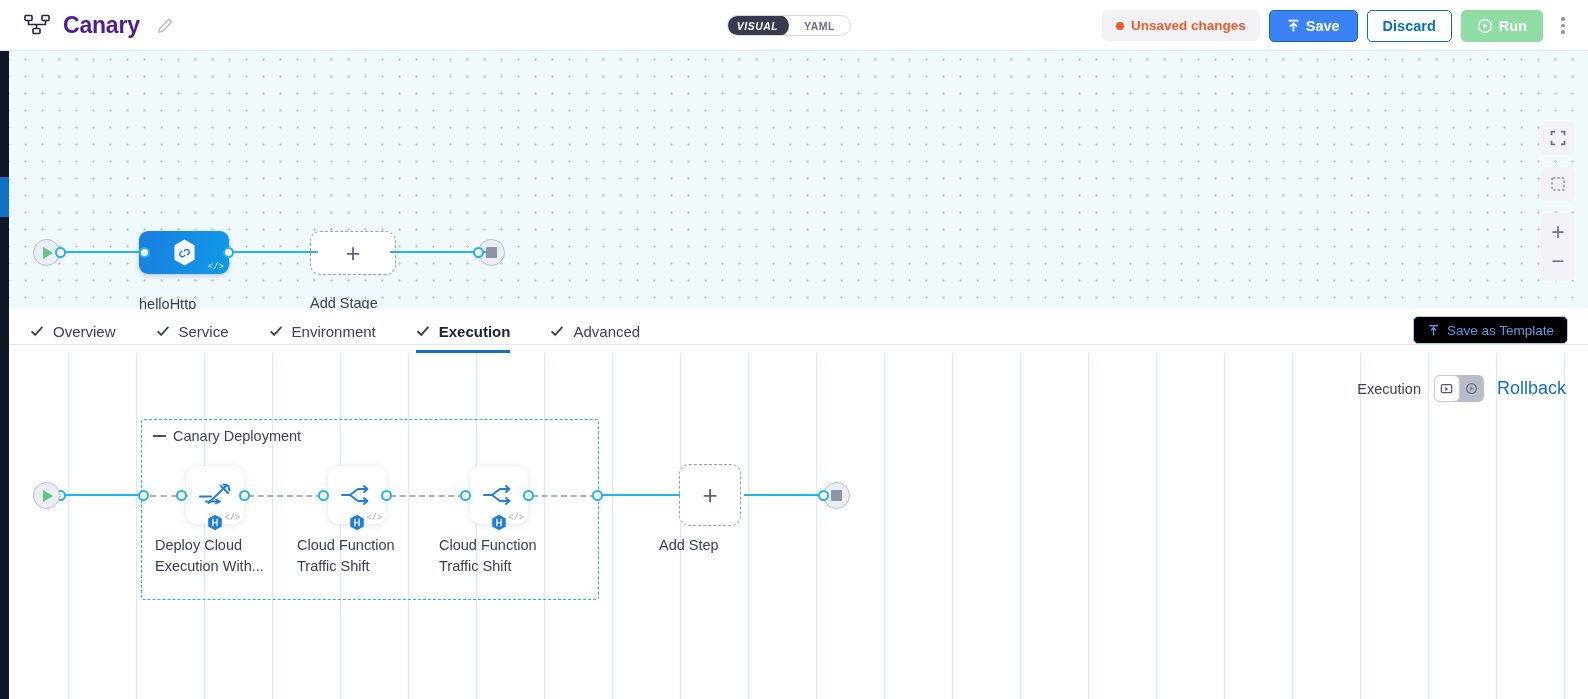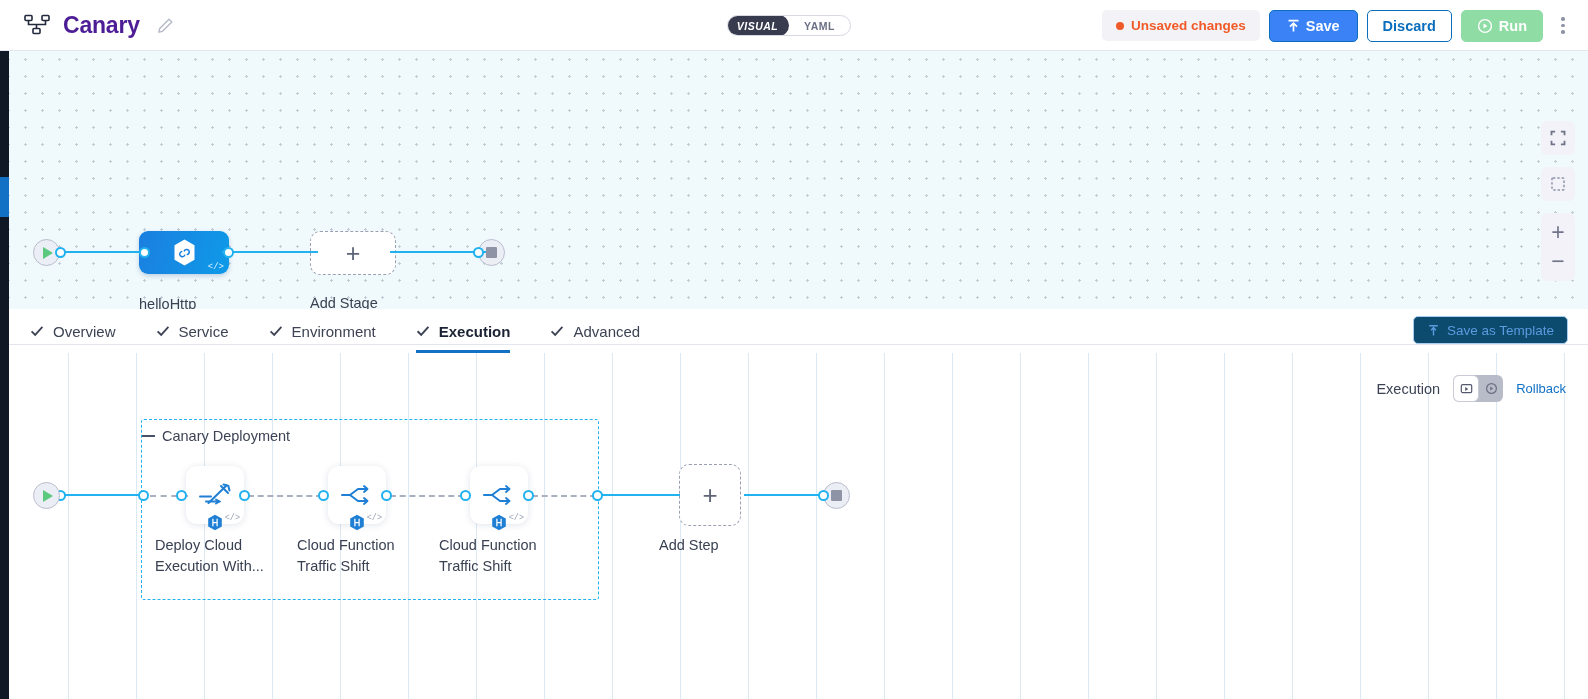--- a/index.html
+++ b/index.html
@@ -152,21 +152,21 @@
   .tab.active { font-weight: bold; color: #1a2233; }
   .tab.active::after {
     content: ""; position: absolute; left: 0; right: 0; bottom: 0;
     height: 3px; background: #1271c4;
   }
   .check { width: 14px; height: 14px; color: #3c4354; }
   .save-template {
     position: absolute; right: 20px; top: 7px;
     display: flex; align-items: center; gap: 7px;
     height: 28px; padding: 0 13px; border-radius: 5px;
-    border: 1px solid #a9cdf0; background: #0c4a6e;
+    border: 1px solid #a9cdf0; background: #000000;
     font-size: 13.5px; color: #5b9bdf; cursor: pointer;
   }
 
   
   .canvas-bottom {
     position: absolute; top: 353px; left: 0; width: 1588px; height: 346px;
     background-color: #ffffff;
     background-image: repeating-linear-gradient(
       to right, #dbe9f5 0 1px, transparent 1px 4px);
     background-size: 100% 100%;
@@ -186,21 +186,21 @@
   .exec-label { font-size: 14.5px; color: #3c4354; }
   .seg-toggle {
     display: flex; width: 50px; height: 27px; border-radius: 6px;
     background: #b8bcc9; overflow: hidden; cursor: pointer;
   }
   .seg {
     flex: 1; display: flex; align-items: center; justify-content: center;
     color: #55596b;
   }
   .seg.on { background: #ffffff; border-radius: 6px; border: 1px solid #c9ccd8; }
-  .rollback-link { font-size: 13px; color: #1271c4; cursor: pointer; }
+  .rollback-link { font-size: 18px; color: #1271c4; cursor: pointer; }
 
   .group-box {
     position: absolute; border: 1.4px dashed #21b2ef; border-radius: 3px;
     background: transparent;
   }
   .group-title {
     position: absolute; display: flex; align-items: center; gap: 7px;
     font-size: 14.5px; color: #3c4354;
   }
   .group-dash { width: 13px; height: 2.2px; background: #4a5praline; }
@@ -398,21 +398,21 @@
           <svg width="13" height="13" viewBox="0 0 13 13" fill="none" stroke="#6b6f82" stroke-width="1.2">
             <circle cx="6.5" cy="6.5" r="4.9"></circle>
             <path d="M5.2 4.5l3 2-3 2z" fill="#6b6f82" stroke="none"></path>
           </svg>
         </div>
       </div>
       <span class="rollback-link">Rollback</span>
     </div>
 
     <div class="group-box" style="left:141px; top:66px; width:458px; height:181px;"></div>
-    <div class="group-title" style="left:142px; top:75px;">
+    <div class="group-title" style="left:153px; top:75px;">
       <span class="group-dash"></span>
       <span>Canary Deployment</span>
     </div>
 
     <div class="wire" style="left:56px; top:141px; width:90px;"></div>
     <div class="wire-dashed" style="left:150px; top:142px; width:38px;"></div>
     <div class="wire-dashed" style="left:248px; top:142px; width:74px;"></div>
     <div class="wire-dashed" style="left:390px; top:142px; width:74px;"></div>
     <div class="wire-dashed" style="left:532px; top:142px; width:64px;"></div>
     <div class="wire" style="left:600px; top:141px; width:80px;"></div>

